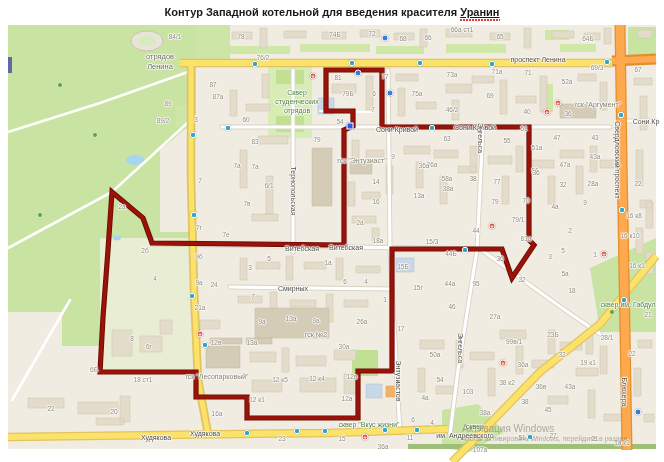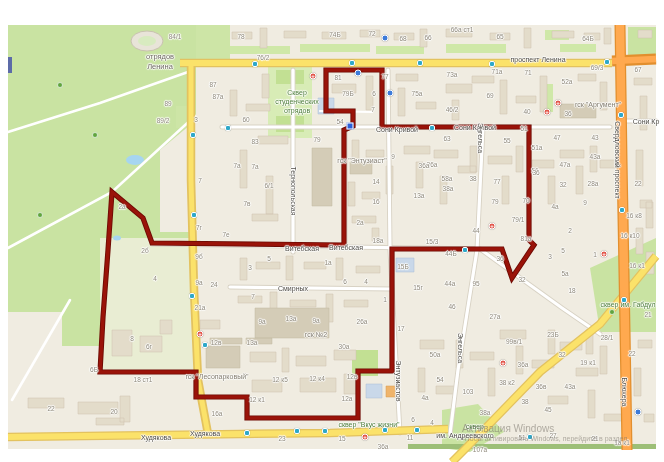--- a/index.html
+++ b/index.html
@@ -32,20 +32,24 @@
   .marker{position:absolute;transform:translate(-50%,-50%);width:5px;height:5px;
     background:#2b5fd9;border:1px solid #fff;}
   #watermark{position:absolute;left:462px;top:423px;color:rgba(120,115,105,.55);pointer-events:none;}
   #watermark .w1{font-size:10px;}
   #watermark .w2{font-size:7px;margin-top:1px;}
 </style>
 </head>
 <body>
 
 <div id="page">
+  <div id="title">
+    <span>Контур Западной котельной для введения красителя</span>
+    <span class="kw">Уранин</span>
+  </div>
 
   <div id="map">
     <svg width="664" height="462" viewBox="0 0 664 462">
 
       <rect x="8" y="25" width="648" height="424" fill="#F0ECE1"></rect>
 
       <g>
         <polygon points="8,25 196,25 196,120 160,150 160,232 196,232 196,346 62,346 62,312 8,312" fill="#C9E3A2"></polygon>
         <rect x="100" y="238" width="96" height="134" fill="#E9EDD3"></rect>
         <rect x="196" y="25" width="34" height="38" fill="#CDE5A6"></rect>

